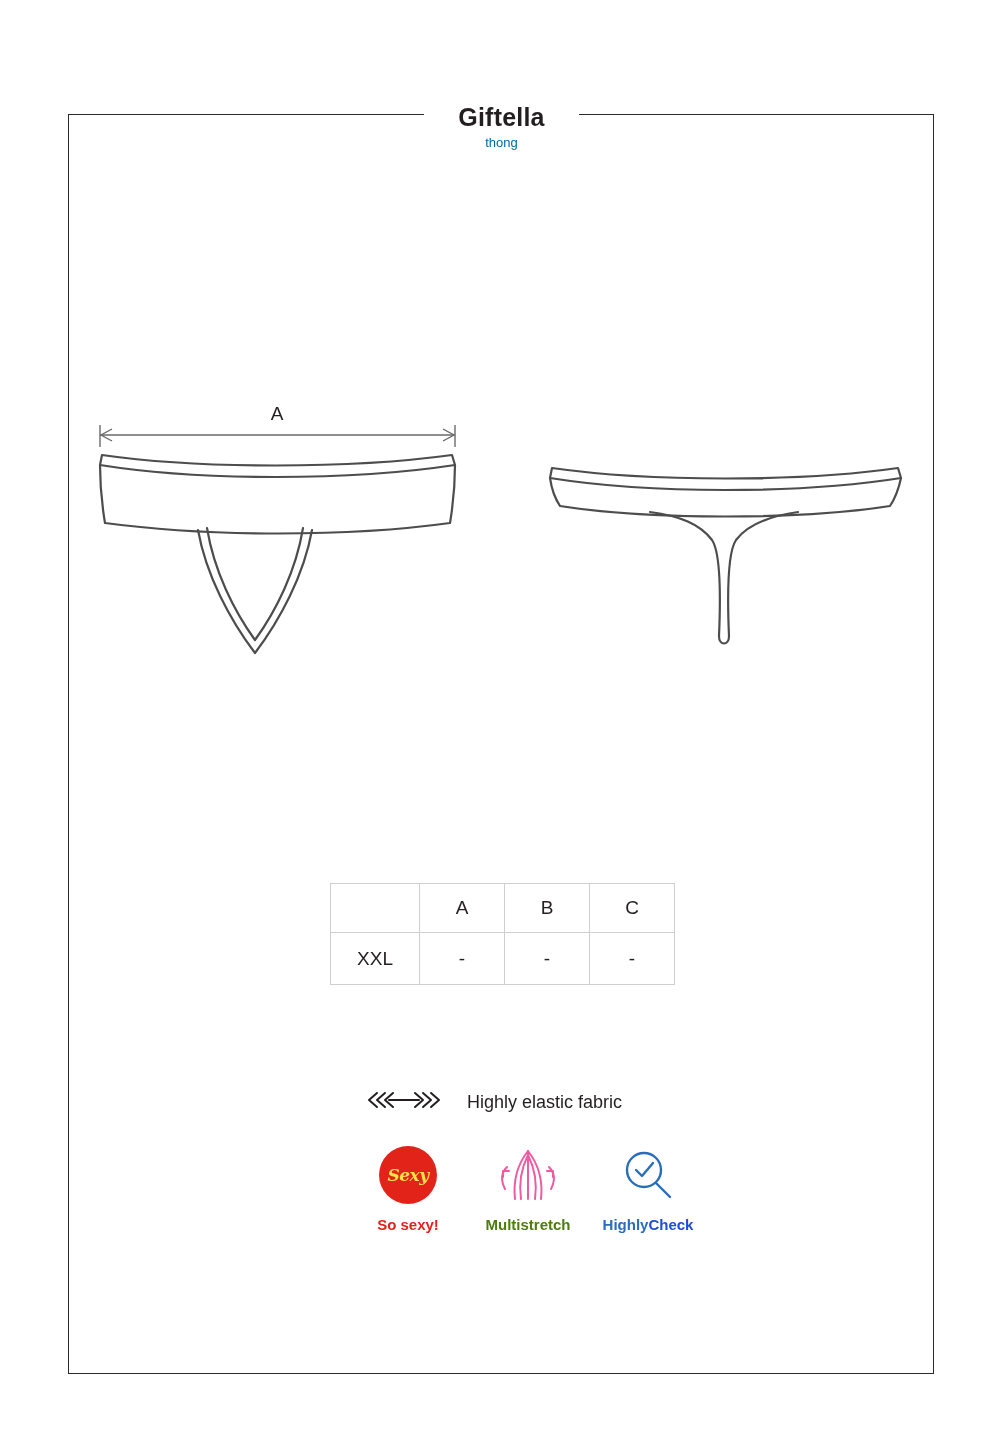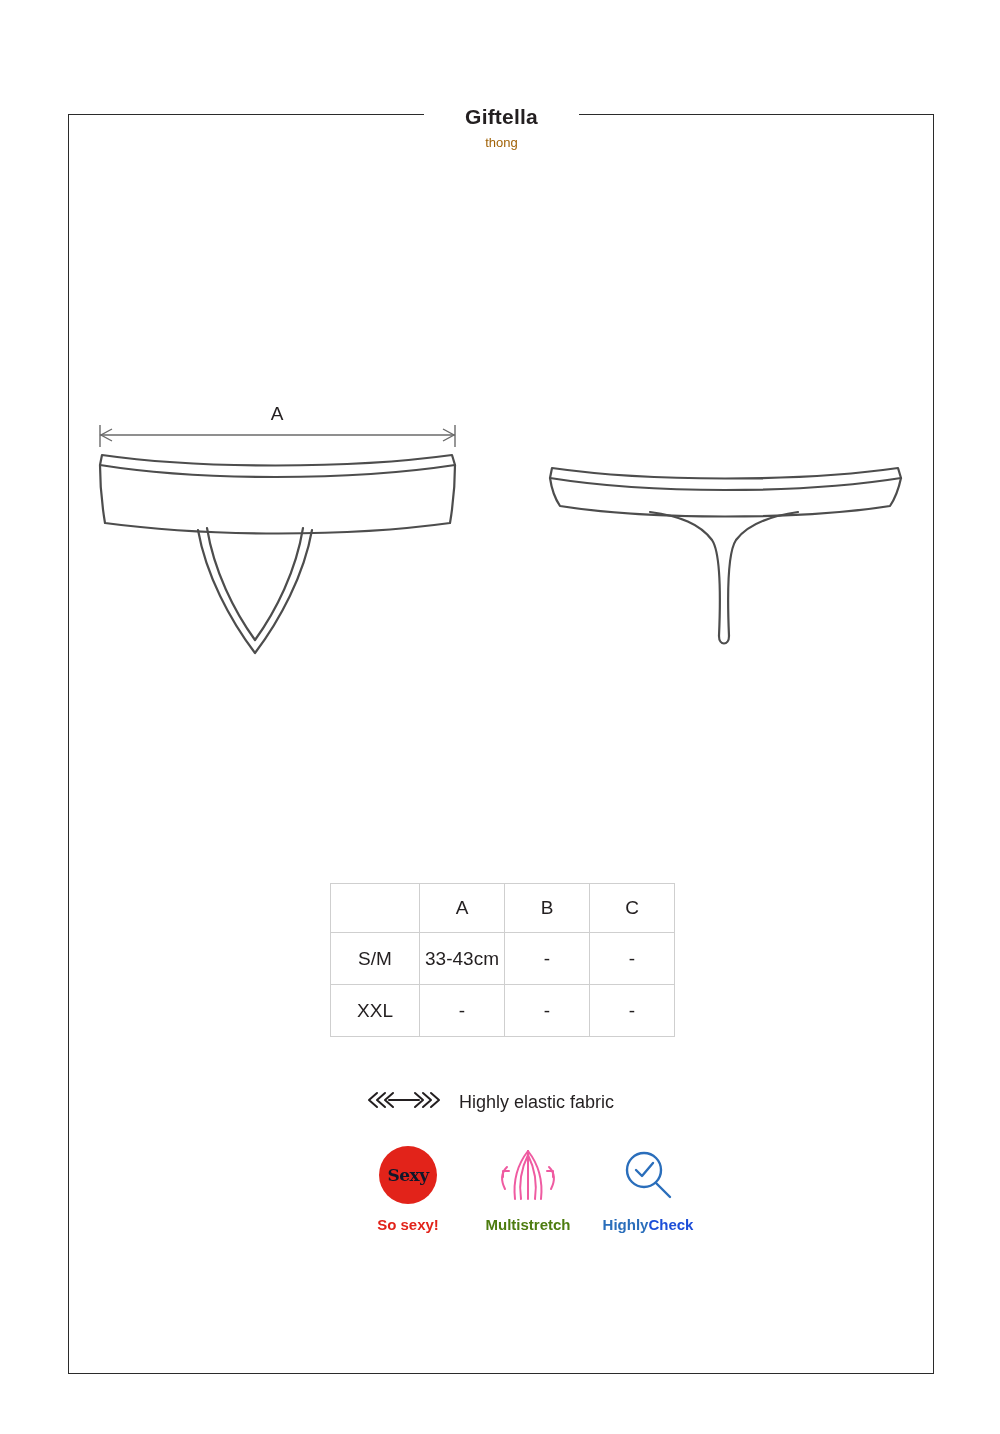--- a/index.html
+++ b/index.html
@@ -40,31 +40,31 @@
     position: absolute;
     left: 424px;
     top: 78px;
     width: 155px;
     height: 93px;
     background: #ffffff;
     text-align: center;
     z-index: 3;
   }
   .title-main {
-    font-size: 21px;
+    font-size: 25px;
     font-weight: bold;
     letter-spacing: 0.2px;
     color: #231f20;
     line-height: 34px;
     padding-top: 22px;
     white-space: nowrap;
   }
   .title-sub {
     font-size: 13px;
-    color: #a16207;
+    color: #0369a1;
     line-height: 16px;
     margin-top: 1px;
   }
 
   
   .drawing-left {
     position: absolute;
     left: 80px;
     top: 395px;
     width: 400px;
@@ -108,21 +108,21 @@
     border-left: 1px solid #cfcfcf;
   }
 
   
   .elastic-row {
     position: absolute;
     left: 365px;
     top: 1090px;
     display: flex;
     align-items: center;
-    gap: 16px;
+    gap: 24px;
   }
   .elastic-label {
     font-size: 18px;
     color: #231f20;
   }
 
   
   .badges {
     position: absolute;
     left: 360px;
@@ -155,22 +155,23 @@
   .sexy-circle {
     width: 58px;
     height: 58px;
     border-radius: 50%;
     background: #e2231a;
     display: flex;
     align-items: center;
     justify-content: center;
   }
   .sexy-text {
-    color: #0f172a;
+    color: #fde047;
     font-family: "DejaVu Serif", serif;
+    font-style: italic;
     font-size: 17px;
     font-weight: bold;
     letter-spacing: -0.5px;
   }
 </style>
 </head>
 <body>
 
 <div class="page">
 
@@ -217,26 +218,20 @@
     </svg>
   </div>
 
   <table class="size-table">
     <tbody>
       <tr class="head">
         <td class="label-col"></td>
         <td class="val-col">A</td>
         <td class="val-col">B</td>
         <td class="val-col">C</td>
-      </tr>
-      <tr>
-        <td class="label-col">S/M</td>
-        <td class="val-col">33-43cm</td>
-        <td class="val-col">-</td>
-        <td class="val-col">-</td>
       </tr>
       <tr>
         <td class="label-col">XXL</td>
         <td class="val-col">-</td>
         <td class="val-col">-</td>
         <td class="val-col">-</td>
       </tr>
     </tbody>
   </table>
 

